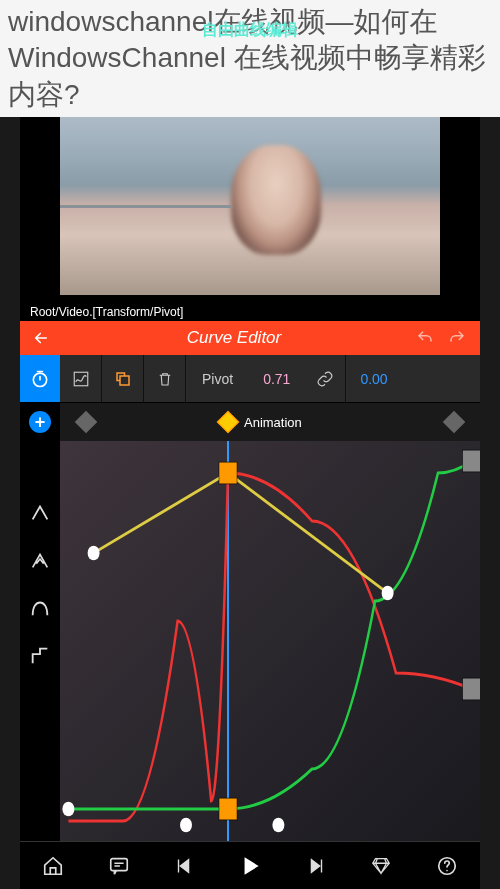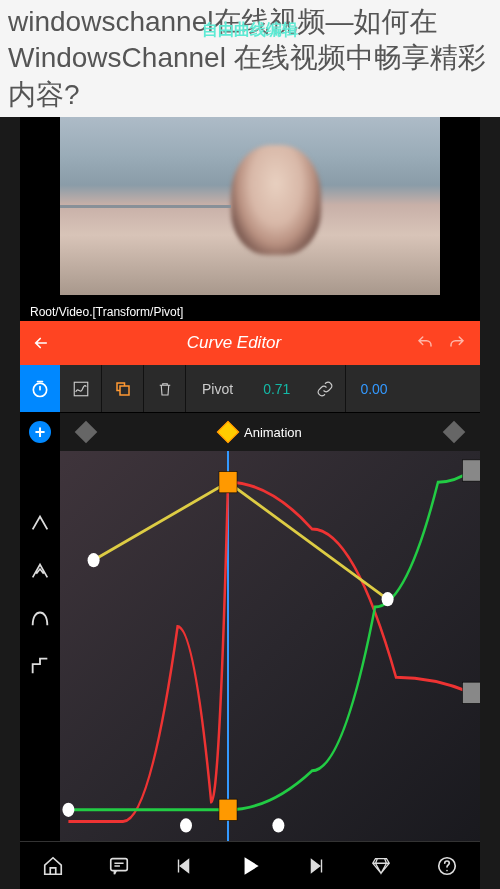--- a/index.html
+++ b/index.html
@@ -65,21 +65,21 @@
   height: 3px;
   background: #889098;
 }
 .breadcrumb {
   color: #fff;
   font-size: 12px;
   padding: 2px 10px;
 }
 .editor-header {
   background: #ff4422;
-  height: 44px;
+  height: 34px;
   display: flex;
   align-items: center;
   padding: 8px 12px;
   gap: 12px;
   justify-content: space-between;
 }
 .editor-header .title {
   flex: 1;
   text-align: center;
   color: #fff;
@@ -114,21 +114,21 @@
   justify-content: center;
   border-right: 1px solid #111;
 }
 .toolbar .label {
   flex: 0 0 auto;
   padding: 0 16px;
   color: #ccc;
   font-size: 14px;
 }
 .toolbar .val1 {
-  color: #14b8a6;
+  color: #f9a8d4;
   font-size: 14px;
   padding: 0 14px;
 }
 .toolbar .val2 {
   color: #3399ff;
   font-size: 14px;
   padding: 0 14px;
 }
 .icon-white svg { stroke: #fff; fill: none; }
 .icon-orange svg { stroke: #ff9933; fill: none; }

